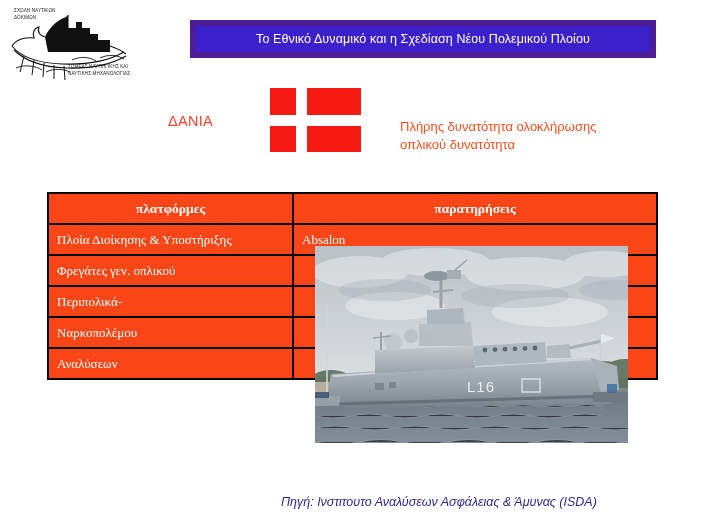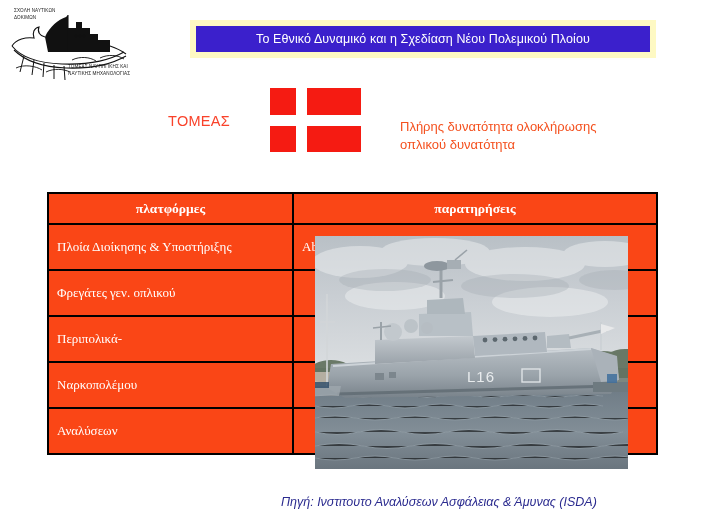--- a/index.html
+++ b/index.html
@@ -43,21 +43,21 @@
   }
   #logo svg { position: absolute; left: 0; top: 0; }
 
   
   #title-banner {
     position: absolute;
     left: 190px;
     top: 20px;
     width: 466px;
     height: 38px;
-    background: #fef9c3;
+    background: #4c1d95;
     padding: 6px;
     box-sizing: border-box;
   }
   #title-banner .inner {
     width: 100%;
     height: 100%;
     background: #3b20cc;
     display: flex;
     align-items: center;
     justify-content: center;
@@ -142,32 +142,32 @@
   }
   #platform-table th {
     font-weight: bold;
     font-size: 13.5px;
     text-align: center;
     height: 31px;
   }
   #platform-table td {
     font-weight: normal;
     font-size: 13px;
-    height: 46px;
+    height: 31px;
   }
   #platform-table col.col-platform { width: 245px; }
   #platform-table col.col-notes    { width: 364px; }
 
   
   #ship-photo {
     position: absolute;
     left: 315px;
-    top: 236px;
+    top: 246px;
     width: 313px;
-    height: 233px;
+    height: 197px;
     z-index: 5;
     overflow: hidden;
     background: #0ea5e9;
   }
   #ship-photo svg { display: block; }
 
   
   #source-caption {
     position: absolute;
     left: 281px;
@@ -209,21 +209,21 @@
     <span>ΝΑΥΤΙΚΗΣ ΜΗΧΑΝΟΛΟΓΙΑΣ</span>
   </span>
 </div>
 
 <div id="title-banner">
   <div class="inner">
     <span id="title-text">Το Εθνικό Δυναμικό και η Σχεδίαση Νέου Πολεμικού Πλοίου</span>
   </div>
 </div>
 
-<div id="country-label">ΤΟΜΕΑΣ</div>
+<div id="country-label">ΔΑΝΙΑ</div>
 
 <div id="flag">
   <div class="cross-v"></div>
   <div class="cross-h"></div>
 </div>
 
 <div id="side-note">
   <span style="display: block;">Πλήρης δυνατότητα ολοκλήρωσης</span>
   <span style="display: block;">οπλικού δυνατότητα</span>
 </div>

